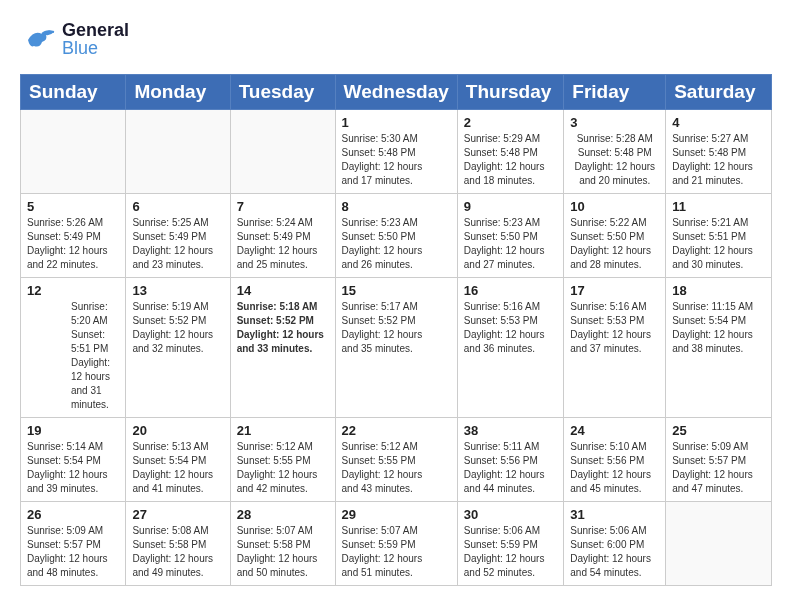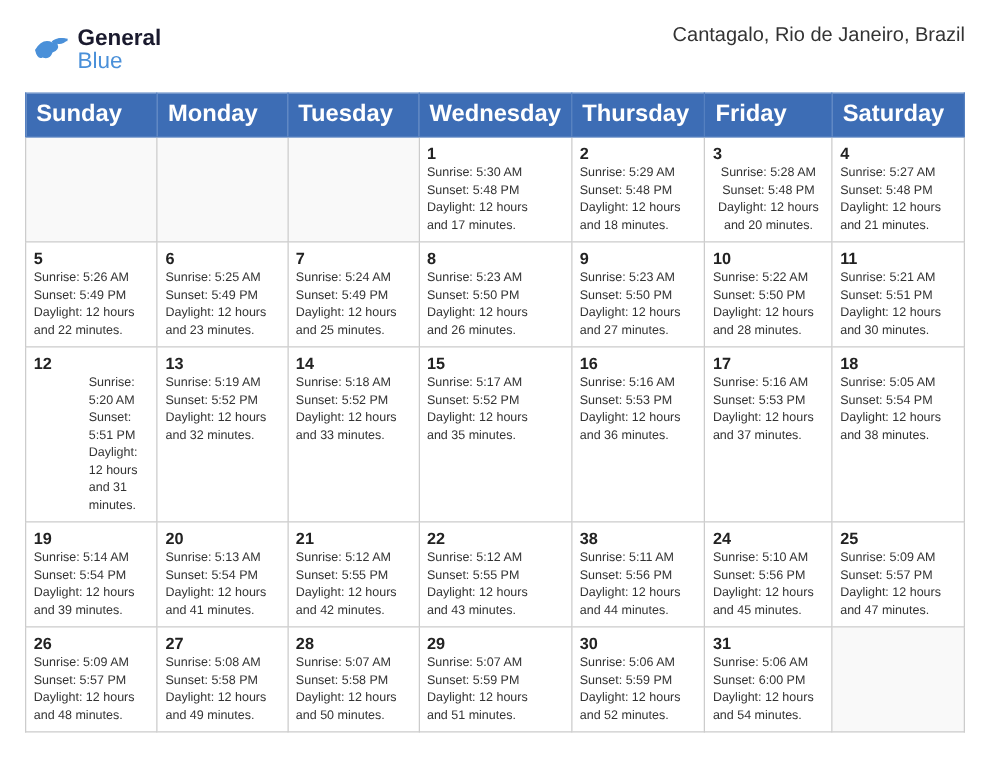--- a/index.html
+++ b/index.html
@@ -105,21 +105,20 @@
         <path d="M8 20 Q14 10 22 14 Q28 8 34 12 Q30 16 26 15 Q28 20 22 22 Q20 28 14 26 Q10 28 8 20Z" fill="#4a90d9"></path>
         <path d="M22 14 Q26 10 34 12" stroke="#4a90d9" stroke-width="2" fill="none"></path>
       </svg>
     </div>
     <div class="logo-label">
       <span class="logo-general">General</span>
       <span class="logo-blue">Blue</span>
     </div>
   </div>
   <div class="title-section">
-    <div class="location">Cantagalo, Rio de Janeiro, Brazil</div>
   </div>
 </div>
 
 <table class="calendar">
   <thead>
     <tr>
     <th>Sunday</th>
         <th>Monday</th>
         <th>Tuesday</th>
         <th>Wednesday</th>
@@ -223,21 +222,21 @@
         </td>
         <td>
           <span class="day-number">13</span>
           <div class="day-info" style="white-space: pre-line;">Sunrise: 5:19 AM
 Sunset: 5:52 PM
 Daylight: 12 hours
 and 32 minutes.</div>
         </td>
         <td>
           <span class="day-number">14</span>
-          <div class="day-info" style="white-space: pre-line;">Sunrise: 5:18 AM
+          <div class="day-info" style="white-space: pre-line; font-weight: bold;">Sunrise: 5:18 AM
 Sunset: 5:52 PM
 Daylight: 12 hours
 and 33 minutes.</div>
         </td>
         <td>
           <span class="day-number">15</span>
           <div class="day-info" style="white-space: pre-line;">Sunrise: 5:17 AM
 Sunset: 5:52 PM
 Daylight: 12 hours
 and 35 minutes.</div>
@@ -251,21 +250,21 @@
         </td>
         <td>
           <span class="day-number">17</span>
           <div class="day-info" style="white-space: pre-line;">Sunrise: 5:16 AM
 Sunset: 5:53 PM
 Daylight: 12 hours
 and 37 minutes.</div>
         </td>
         <td>
           <span class="day-number">18</span>
-          <div class="day-info" style="white-space: pre-line;">Sunrise: 5:05 AM
+          <div class="day-info" style="white-space: pre-line;">Sunrise: 11:15 AM
 Sunset: 5:54 PM
 Daylight: 12 hours
 and 38 minutes.</div>
         </td>
       </tr>
       <tr>
         <td>
           <span class="day-number">19</span>
           <div class="day-info" style="white-space: pre-line;">Sunrise: 5:14 AM
 Sunset: 5:54 PM

